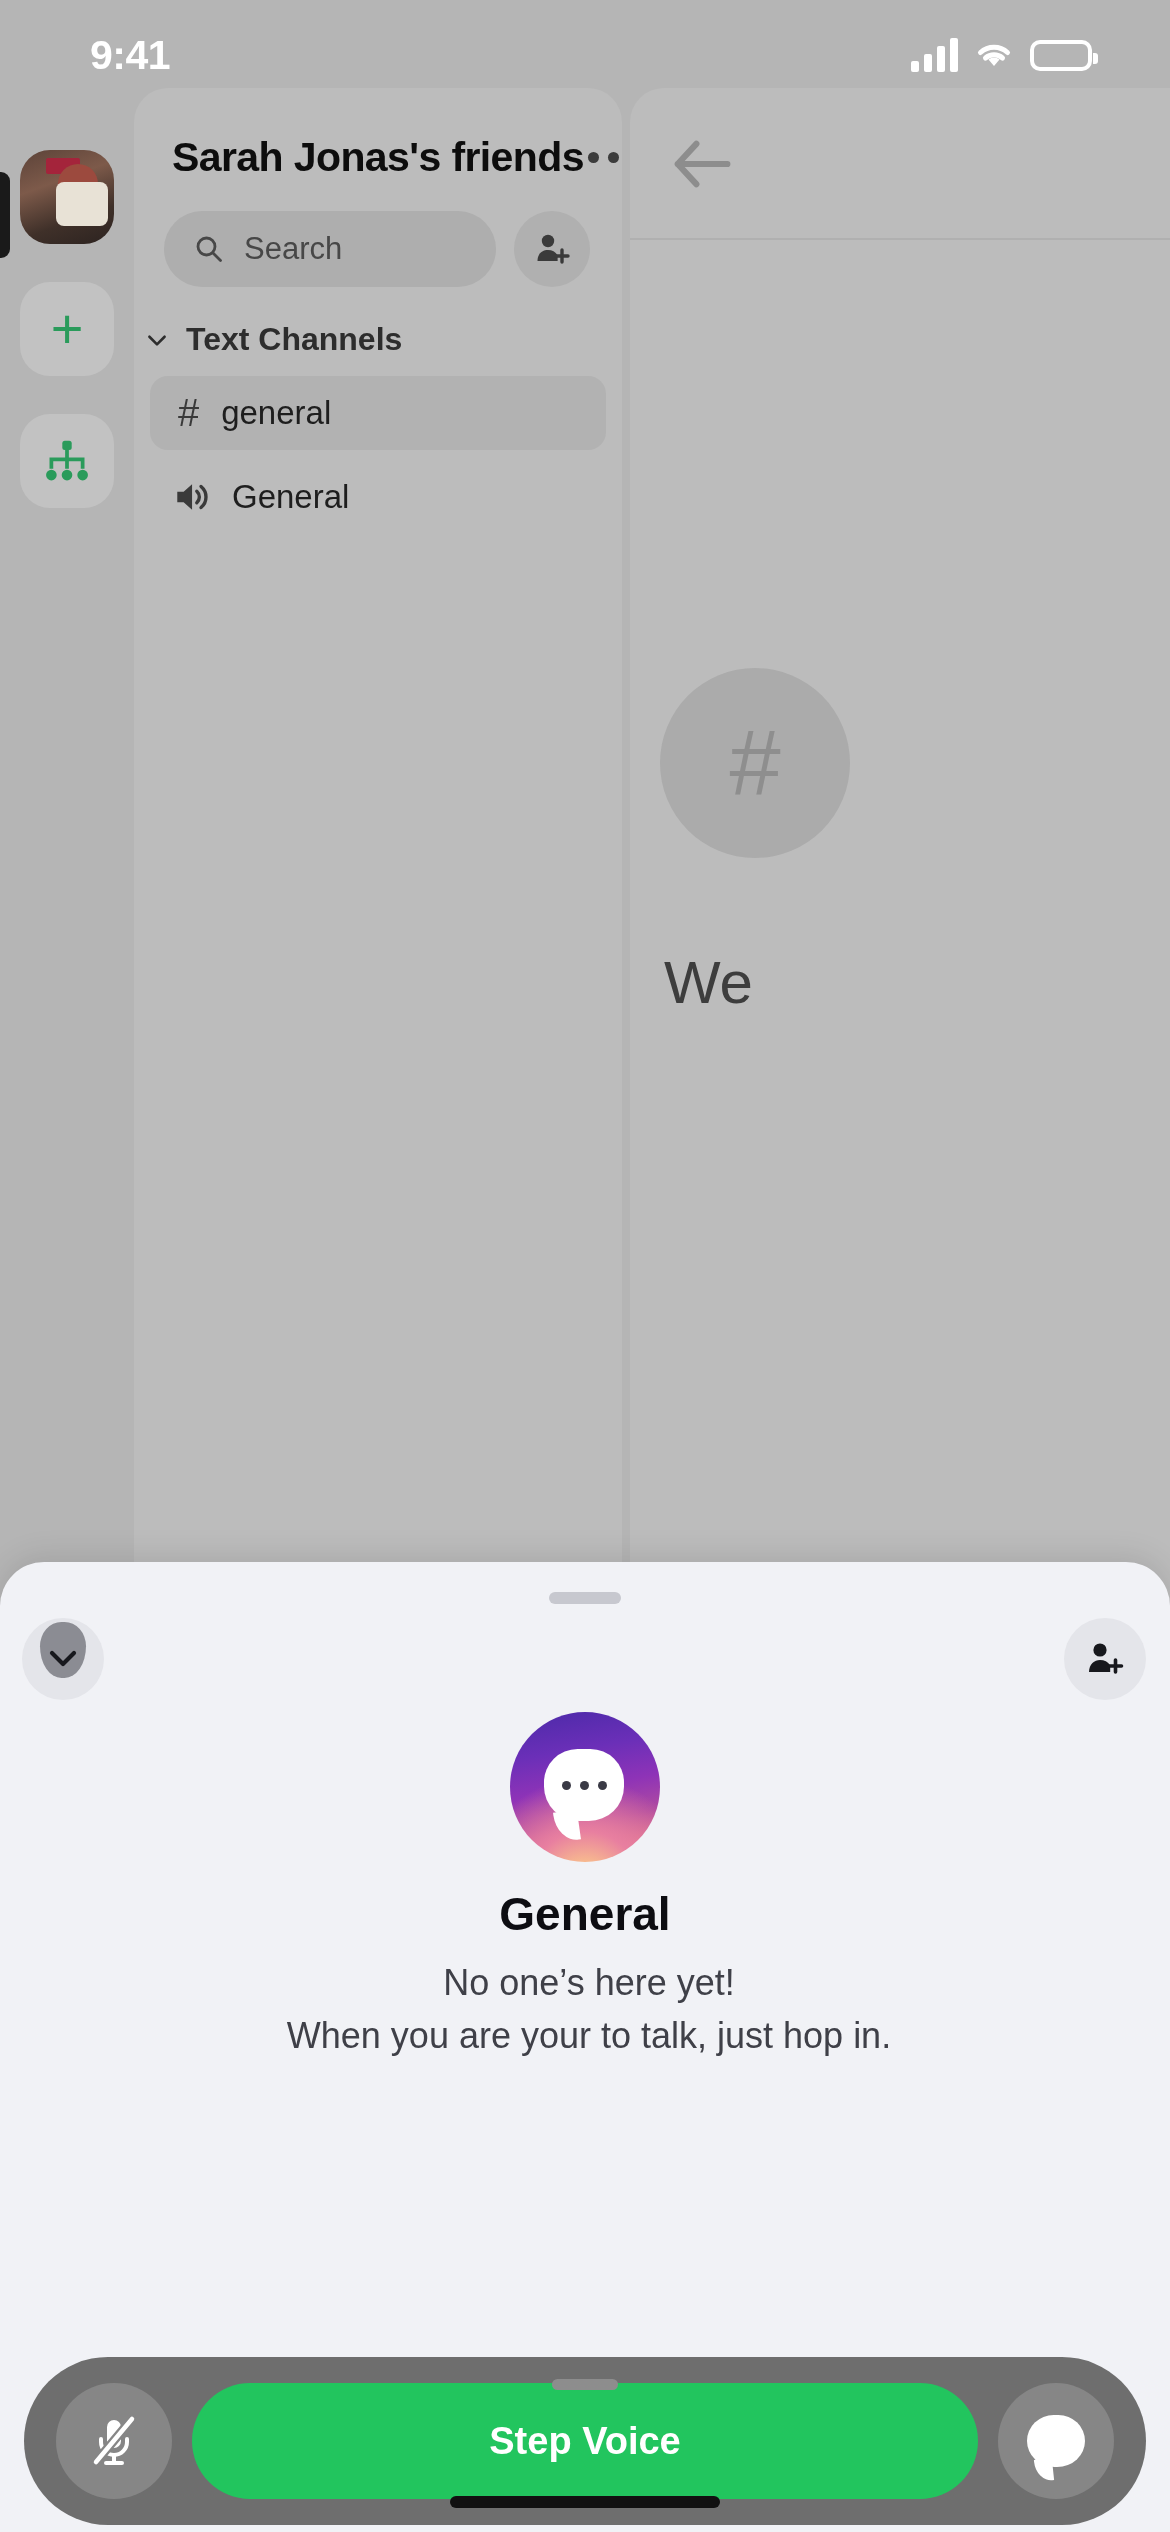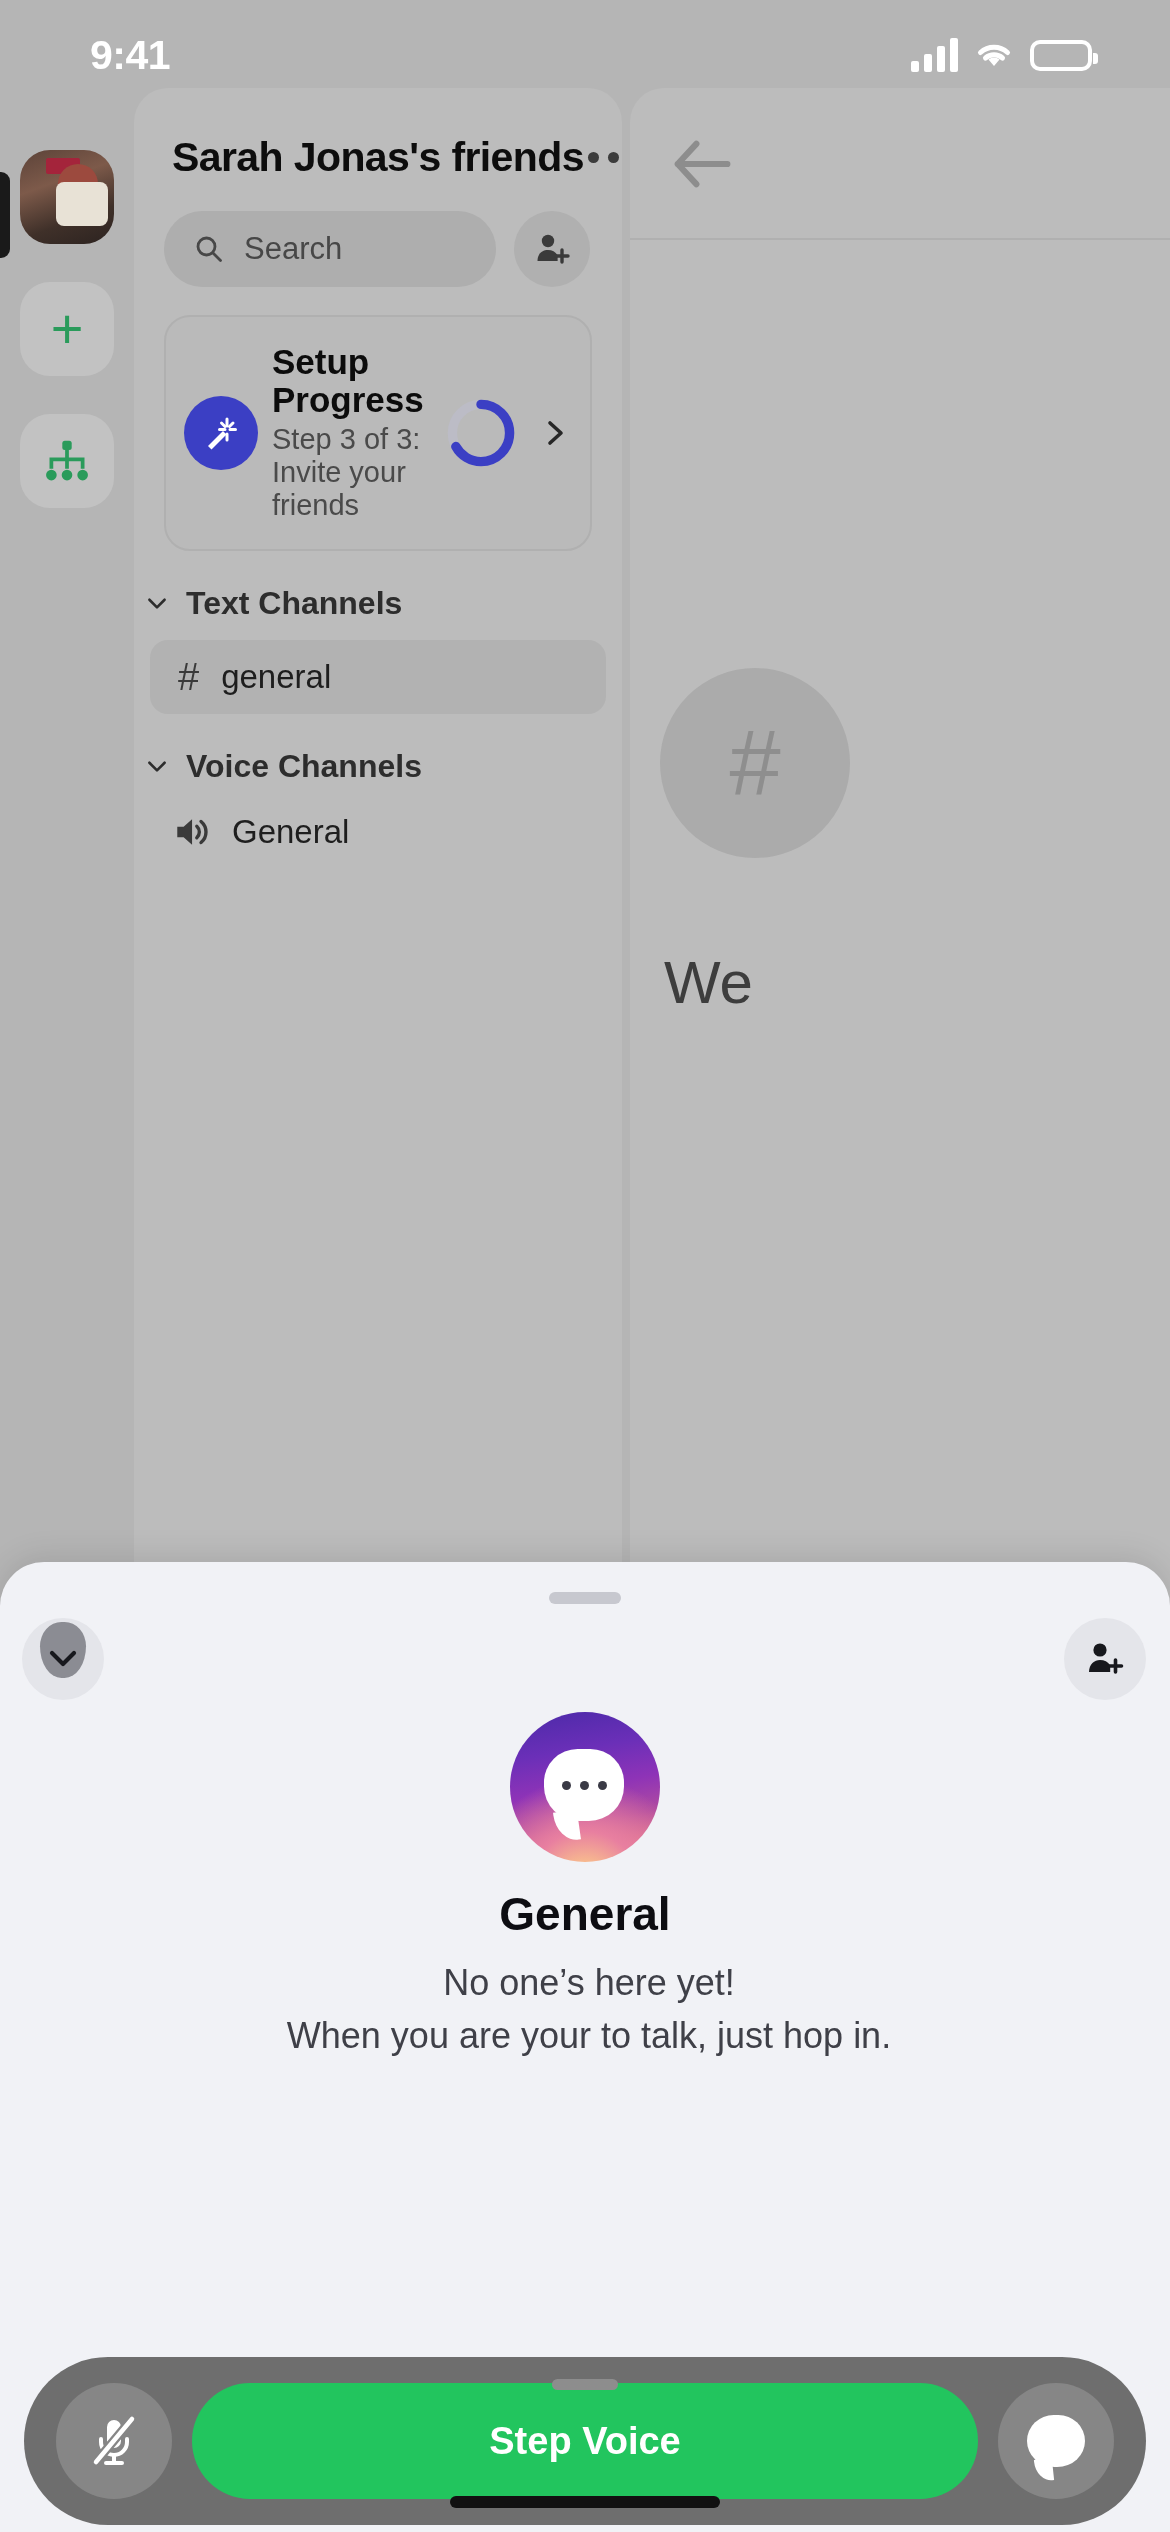--- a/index.html
+++ b/index.html
@@ -358,58 +358,32 @@
         </div>
         <div class="invite-circle">
           <svg viewBox="0 0 38 38">
             <circle cx="15" cy="11" r="6.2" fill="#3a3a3a"></circle>
             <path d="M4.5 31 C4.5 23.5 9.5 20 15 20 C19 20 22.5 21.8 24.6 25.2 L24.6 31 Z" fill="#3a3a3a"></path>
             <path d="M29 20 V32 M23 26 H35" stroke="#3a3a3a" stroke-width="3.4" stroke-linecap="round"></path>
           </svg>
         </div>
       </div>
 
-      <div class="setup-card">
-        <div class="wand-circle">
-          <svg viewBox="0 0 40 40">
-            <path d="M7 33 L22 18 L25.5 21.5 L10.5 36.5 Z" fill="#fff"></path>
-            <path d="M26 6 V13 M26 21 V27 M18.5 16.5 H24 M29 16.5 H34.5" stroke="#fff" stroke-width="3" stroke-linecap="round"></path>
-            <path d="M20.5 10 L24 13.5 M32 10 L28.5 13.5" stroke="#fff" stroke-width="3" stroke-linecap="round"></path>
-          </svg>
-        </div>
-        <div class="setup-text">
-          <div class="setup-title">Setup Progress</div>
-          <div class="setup-sub">Step 3 of 3: Invite your friends</div>
-        </div>
-        <svg class="progress-ring" viewBox="0 0 44 44">
-          <circle cx="22" cy="22" r="17" fill="none" stroke="#bcbcc6" stroke-width="5.6"></circle>
-          <circle id="ring-arc" cx="22" cy="22" r="17" fill="none" stroke="#3b3fc4" stroke-width="5.6" stroke-linecap="round" transform="rotate(-90 22 22)" stroke-dasharray="106.81" stroke-dashoffset="35.25"></circle>
-        </svg>
-        <svg class="chev-right" viewBox="0 0 30 30">
-          <path d="M10 5 L21 15 L10 25" stroke="#262626" stroke-width="3.6" fill="none" stroke-linecap="round" stroke-linejoin="round"></path>
-        </svg>
-      </div>
 
       <div class="section-head">
         <svg class="cv" viewBox="0 0 24 24">
           <path d="M5 9 L12 16 L19 9" stroke="#2d2d2d" stroke-width="2.4" fill="none" stroke-linecap="round" stroke-linejoin="round"></path>
         </svg>
         <span class="section-label">Text Channels</span>
       </div>
       <div class="chan-row active">
         <span class="chan-hash">#</span>
         <span class="chan-name">general</span>
       </div>
 
-      <div class="section-head">
-        <svg class="cv" viewBox="0 0 24 24">
-          <path d="M5 9 L12 16 L19 9" stroke="#2d2d2d" stroke-width="2.4" fill="none" stroke-linecap="round" stroke-linejoin="round"></path>
-        </svg>
-        <span class="section-label">Voice Channels</span>
-      </div>
       <div class="chan-row voice">
         <svg class="spk" viewBox="0 0 36 36">
           <path d="M5 13 H11 L19 6 V30 L11 23 H5 Z" fill="#3a3a3a"></path>
           <path d="M23.5 12.5 A7.5 7.5 0 0 1 23.5 23.5" stroke="#3a3a3a" stroke-width="3.2" fill="none" stroke-linecap="round"></path>
           <path d="M27.5 8 A13 13 0 0 1 27.5 28" stroke="#3a3a3a" stroke-width="3.2" fill="none" stroke-linecap="round"></path>
         </svg>
         <span class="chan-name">General</span>
       </div>
     </div>
   </div>

